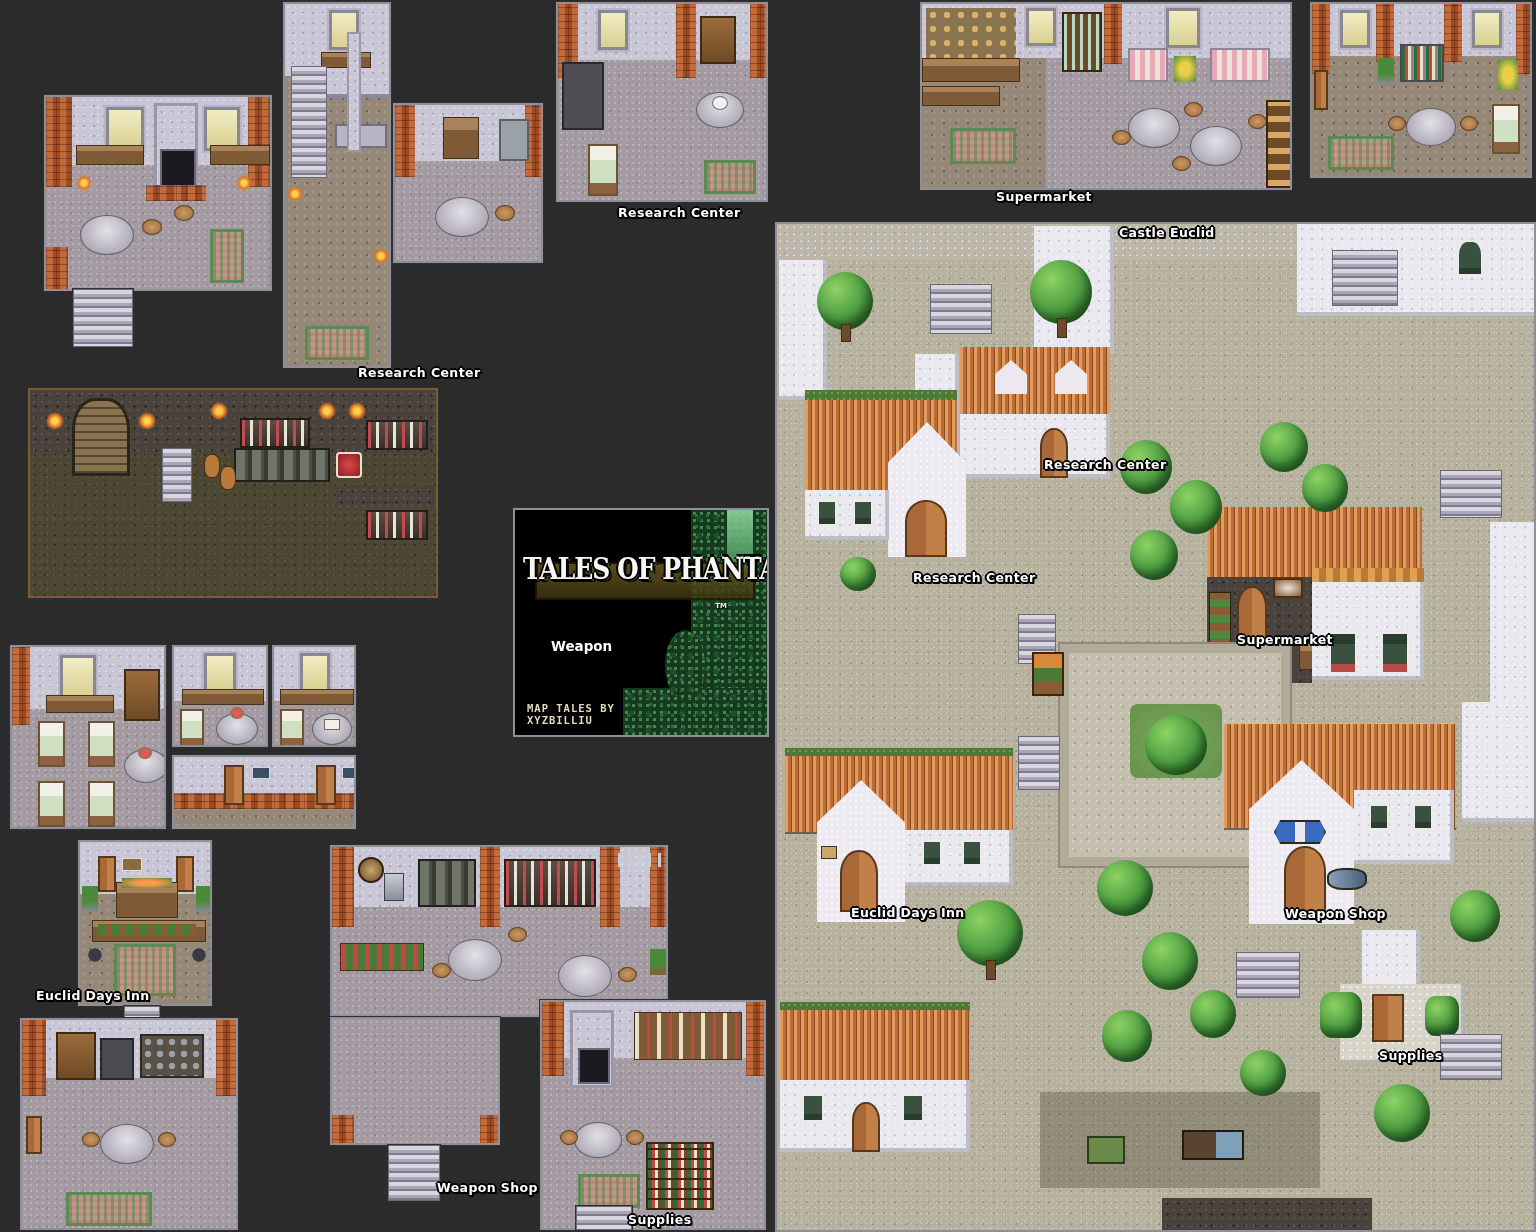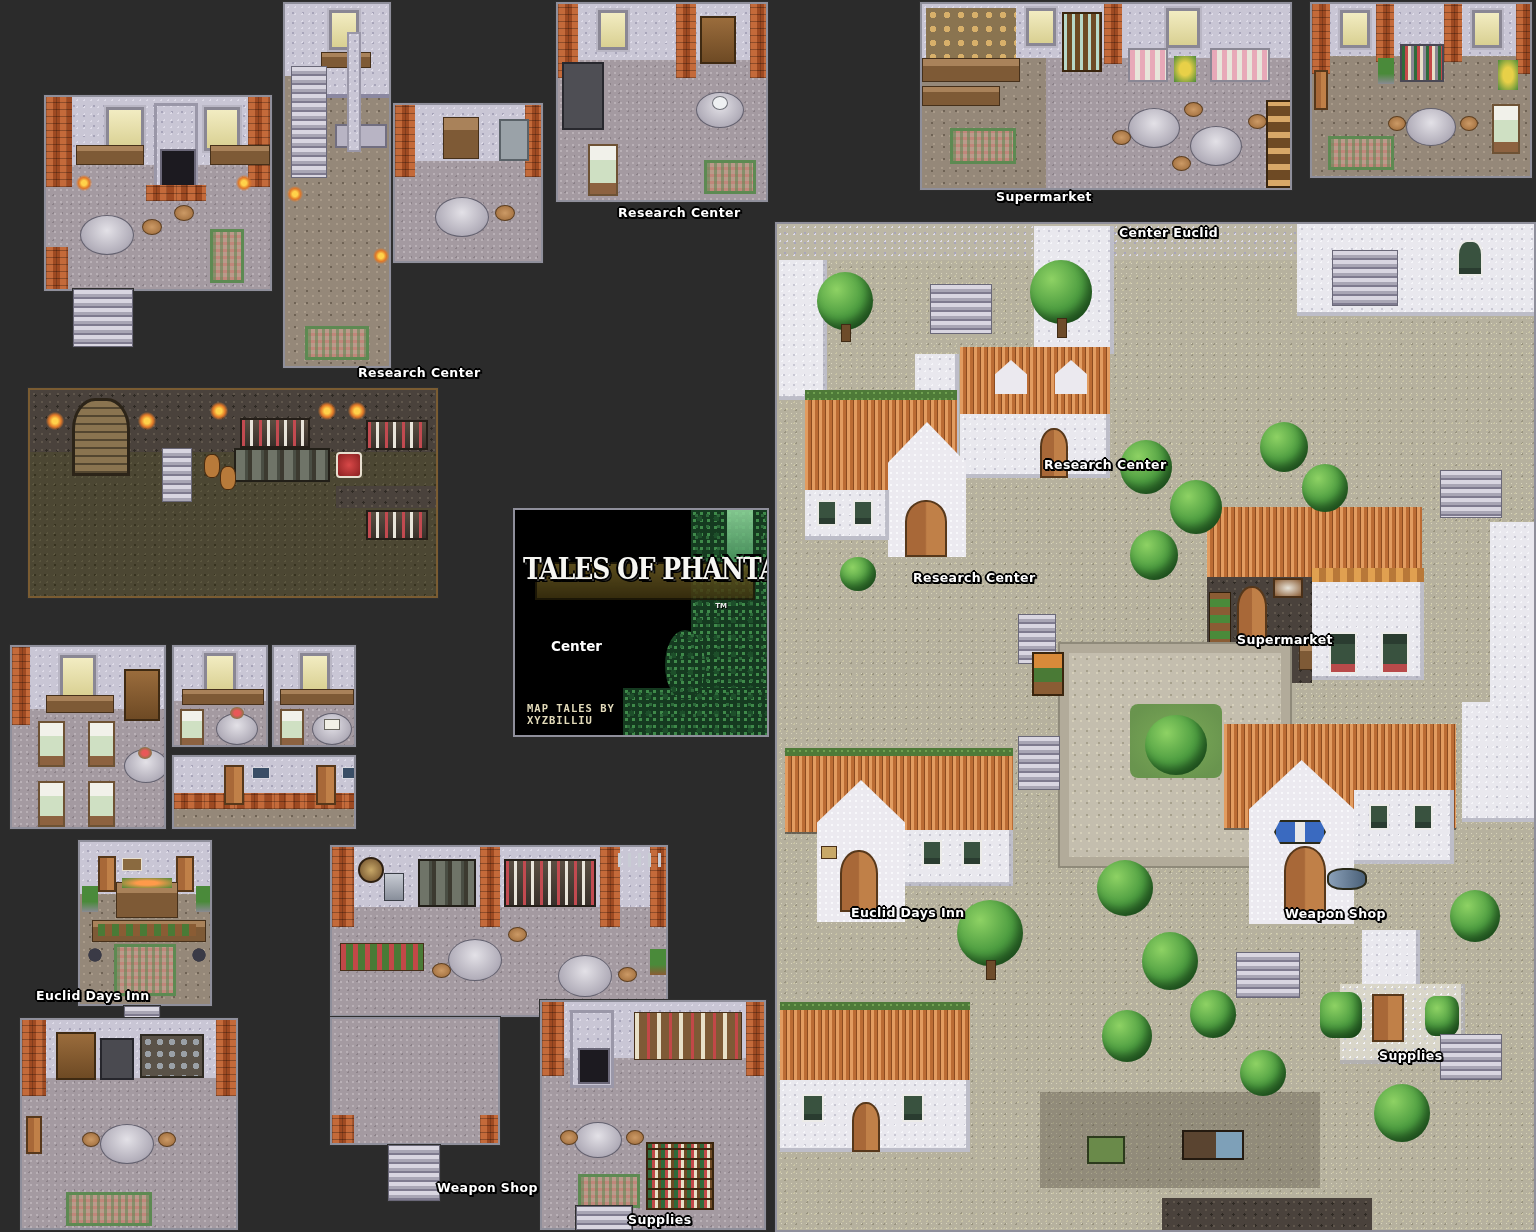--- a/index.html
+++ b/index.html
@@ -174,21 +174,21 @@
   </div>
 
   <div class="titlecard">
     <div class="foliage" style="left:176px;top:0;width:80px;height:229px;"></div>
     <div class="foliage" style="left:108px;top:178px;width:148px;height:51px;"></div>
     <div class="foliage" style="left:150px;top:120px;width:40px;height:70px;border-radius:50%;"></div>
     <div class="p" style="left:212px;top:0;width:26px;height:58px;background:linear-gradient(180deg,#8ed49a,#3f8a55);opacity:.9;"></div>
     <div class="logobar"></div>
     <div class="logo">TALES OF PHANTASIA</div>
     <div class="tm">TM</div>
-    <div class="tc-loc">Center</div>
+    <div class="tc-loc">Weapon</div>
     <div class="tc-credit">
       <div>MAP TALES BY</div>
       <div>XYZBILLIU</div>
     </div>
   </div>
 
   <div class="panel floor-stone" style="left:10px;top:645px;width:156px;height:184px;">
     <div class="p wall-light" style="left:0;top:0;width:156px;height:62px;"></div>
     <div class="p brick" style="left:0;top:0;width:18px;height:78px;"></div>
     <div class="p win" style="left:48px;top:8px;width:36px;height:44px;"></div>
@@ -458,21 +458,21 @@
     <div class="p tree" style="left:180px;top:676px;width:66px;height:66px;"></div>
     <div class="p trunk" style="left:209px;top:736px;width:8px;height:18px;"></div>
     <div class="p tree" style="left:320px;top:636px;width:56px;height:56px;"></div>
     <div class="p tree" style="left:365px;top:708px;width:56px;height:58px;"></div>
     <div class="p tree" style="left:325px;top:786px;width:50px;height:52px;"></div>
     <div class="p tree" style="left:413px;top:766px;width:46px;height:48px;"></div>
     <div class="p tree" style="left:463px;top:826px;width:46px;height:46px;"></div>
     <div class="p tree" style="left:597px;top:860px;width:56px;height:58px;"></div>
     <div class="p tree" style="left:673px;top:666px;width:50px;height:52px;"></div>
 
-    <div class="maplabel" style="left:342px;top:1px;">Center Euclid</div>
+    <div class="maplabel" style="left:342px;top:1px;">Castle Euclid</div>
     <div class="maplabel" style="left:267px;top:233px;">Research Center</div>
     <div class="maplabel" style="left:136px;top:346px;">Research Center</div>
     <div class="maplabel" style="left:460px;top:408px;">Supermarket</div>
     <div class="maplabel" style="left:74px;top:681px;">Euclid Days Inn</div>
     <div class="maplabel" style="left:508px;top:682px;">Weapon Shop</div>
     <div class="maplabel" style="left:602px;top:824px;">Supplies</div>
   </div>
 
 </div>
 

